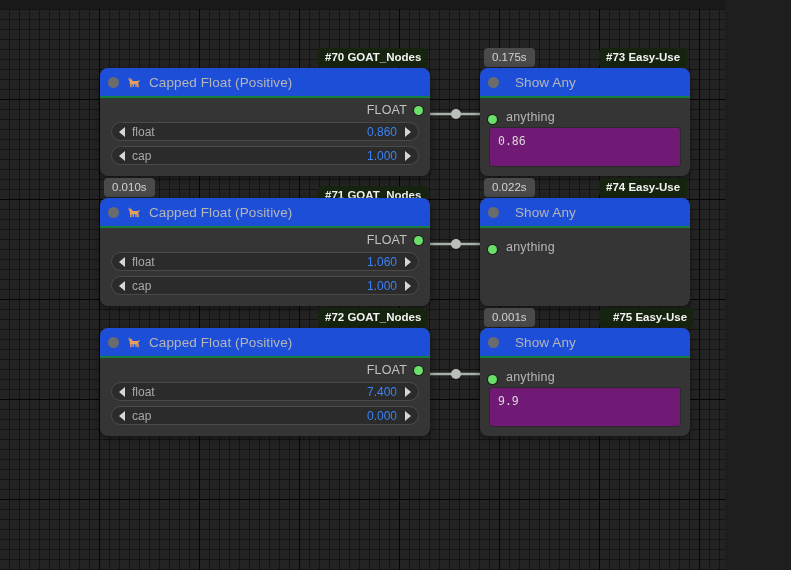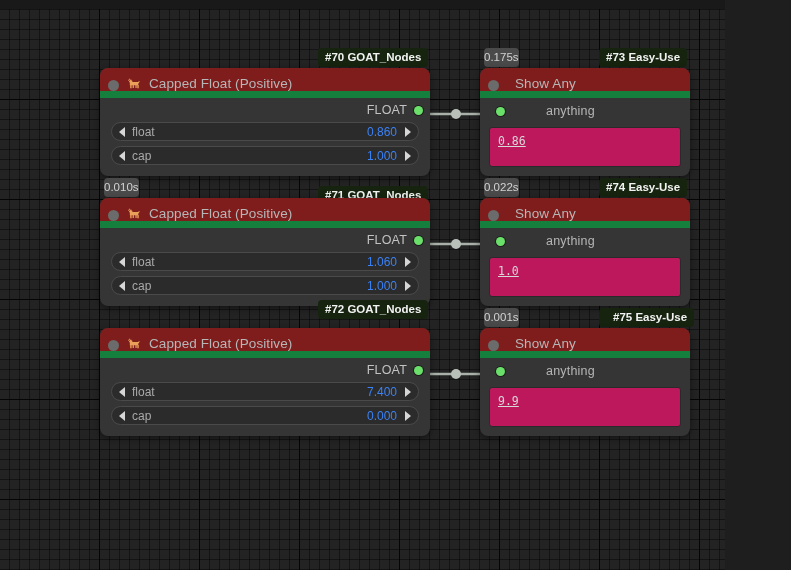--- a/index.html
+++ b/index.html
@@ -59,24 +59,24 @@
   .node {
     position: absolute;
     border-radius: 8px;
     background: #353535;
     box-shadow: 0 2px 6px rgba(0,0,0,0.45);
     box-sizing: border-box;
   }
   .node-title {
     height: 30px;
     display: flex;
-    align-items: flex-end;
+    align-items: center;
     padding-left: 8px;
-    border-bottom: 7px solid #15803d;
-    background: #7f1d1d;
+    border-bottom: 2px solid #15803d;
+    background: #1d4ed8;
     border-radius: 8px 8px 0 0;
     box-sizing: border-box;
   }
   .collapse-dot {
     width: 11px;
     height: 11px;
     border-radius: 50%;
     background: #6b6b6b;
     flex: 0 0 auto;
     margin-right: 8px;
@@ -118,25 +118,24 @@
     height: 9px;
     border-radius: 50%;
     background: #6ae06a;
     flex: 0 0 auto;
     box-shadow: 0 0 0 1px rgba(0,0,0,0.45);
   }
 
   
   .slot-in {
     display: flex;
-    align-items: center;
+    align-items: flex-end;
     height: 26px;
-    padding-left: 16px;
-    box-sizing: border-box;
-    gap: 32px;
+    padding-left: 8px;
+    box-sizing: border-box;
   }
   .slot-in .slot-label {
     font-size: 12.5px;
     color: #b6b6b6;
     margin-left: 9px;
     letter-spacing: 0.2px;
   }
 
   
   .widgets {
@@ -180,52 +179,51 @@
     font-size: 12px;
     color: #3b82f6;
     margin-right: 8px;
     white-space: nowrap;
   }
 
   
   .textbox {
     margin: 3px 9px 11px 9px;
     height: 40px;
-    background: #be185d;
+    background: #701a75;
     border: 1px solid #2a2a2a;
     border-radius: 3px;
     box-sizing: border-box;
     padding: 6px 8px;
     font-family: "DejaVu Sans Mono", "Liberation Mono", monospace;
     font-size: 11.5px;
     color: #d8d8d8;
     overflow: hidden;
     white-space: pre;
-    text-decoration: underline;
   }
 
   
   .badge-id {
     position: absolute;
     height: 19px;
     line-height: 19px;
     padding: 0 7px;
     border-radius: 4px;
     background: #16240f;
     color: #f2f2f2;
     font-size: 11.5px;
     font-weight: bold;
     white-space: nowrap;
     box-sizing: border-box;
   }
   .badge-time {
     position: absolute;
     height: 19px;
     line-height: 19px;
-    padding: 0 0;
+    padding: 0 8px;
     border-radius: 4px;
     background: #4a4a4a;
     color: #d2d2d2;
     font-size: 11.5px;
     white-space: nowrap;
     box-sizing: border-box;
   }
 </style>
 </head>
 <body>
@@ -350,25 +348,24 @@
   <div class="node" style="left:480px; top:198px; width:210px; height:108px;">
     <div class="node-title">
       <div class="collapse-dot"></div>
       <span class="node-title-text" style="margin-left:8px;">Show Any</span>
     </div>
     <div class="node-body">
       <div class="slot-in">
         <span class="port"></span>
         <span class="slot-label">anything</span>
       </div>
-      <div class="textbox">1.0</div>
-    </div>
-  </div>
-
-  <div class="badge-id" style="left:318px; top:300px;">#72 GOAT_Nodes</div>
+    </div>
+  </div>
+
+  <div class="badge-id" style="left:318px; top:308px;">#72 GOAT_Nodes</div>
 
   <div class="node" style="left:100px; top:328px; width:330px; height:108px;">
     <div class="node-title">
       <div class="collapse-dot"></div>
       <svg class="goat-icon" viewBox="0 0 16 16">
         <path fill="#e9a159" d="M2.2 3.0 h1.1 v1.0 h-1.1 z M1.3 4.0 h1.0 v1.0 h-1.0 z
                                 M3.3 4.0 h1.6 v1.0 h-1.6 z
                                 M2.3 5.0 h3.4 v1.6 h-3.4 z
                                 M3.0 6.3 h9.0 v3.6 h-9.0 z
                                 M11.2 6.3 h1.6 v1.4 h-1.6 z

